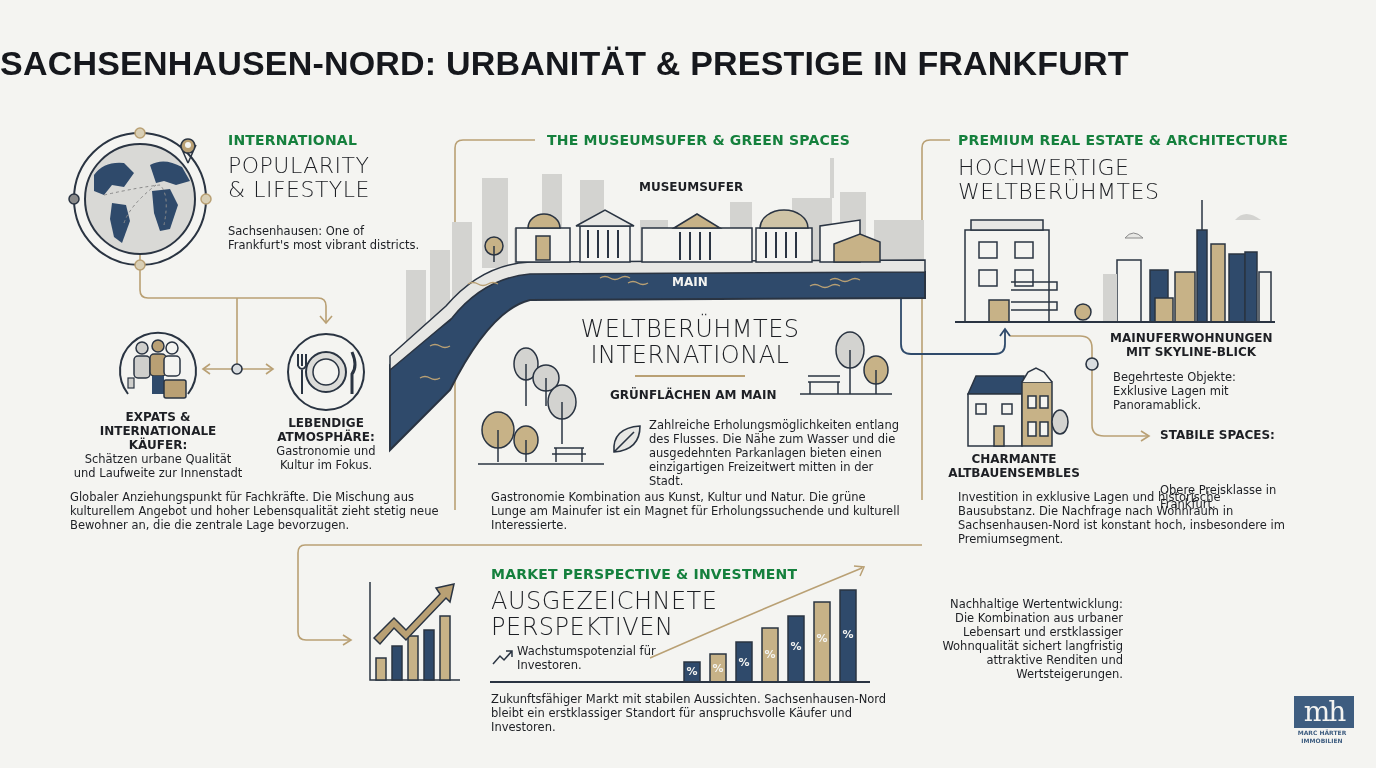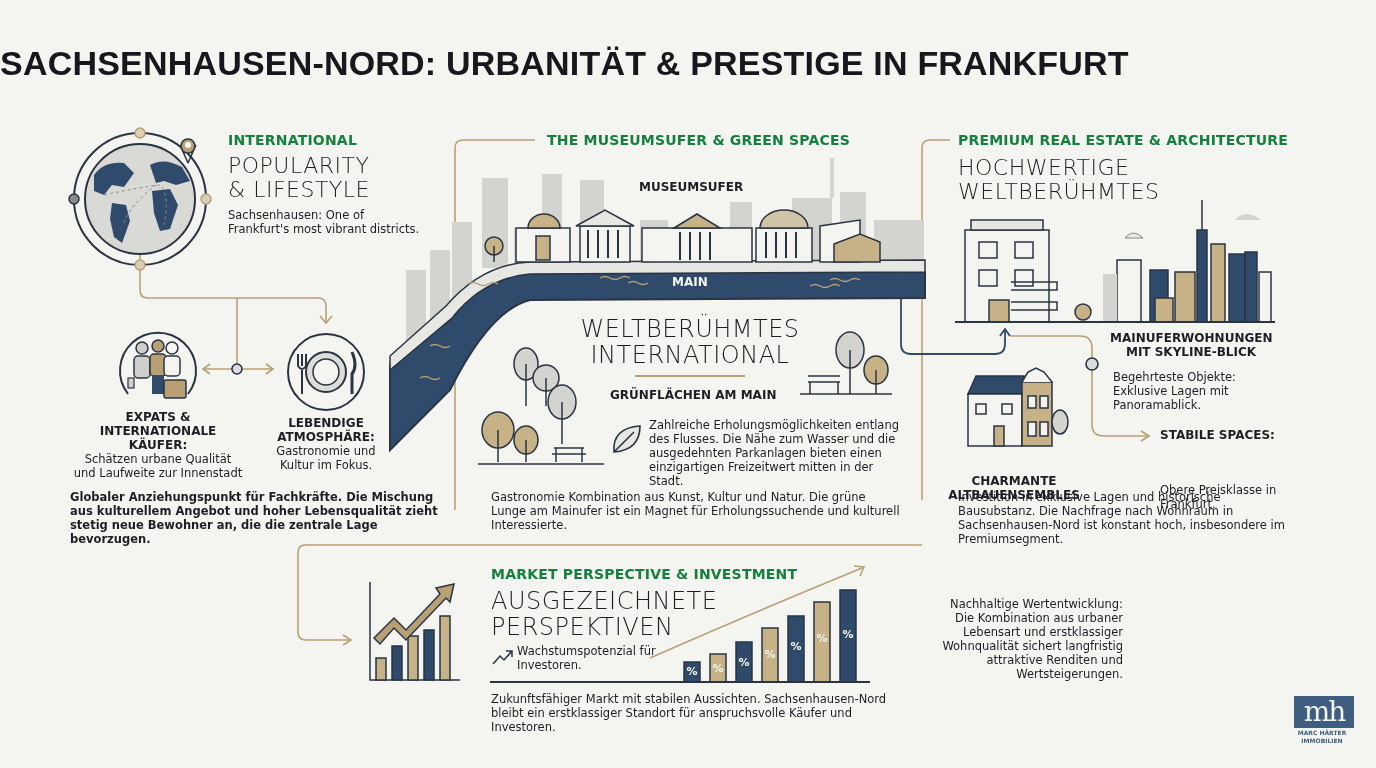--- a/index.html
+++ b/index.html
@@ -67,21 +67,21 @@
   <circle cx="76" cy="140" r="5" fill="#d9cfb5" stroke="#b9a074" stroke-width="1.5"></circle>
   <path d="M124 14 a7 7 0 1 1 -0.1 0 Z M124 38 L116 20 M124 38 L132 20" fill="#b9a074" stroke="#2a3442" stroke-width="1.5"></path>
   <circle cx="124" cy="20" r="3" fill="#f4f4f1"></circle>
 </svg>
 
 <div class="abs kicker" style="left:228px;top:132px;">INTERNATIONAL</div>
 <div class="abs big" style="left:228px;top:154px;">
   <div>POPULARITY</div>
   <div>&amp; LIFESTYLE</div>
 </div>
-<div class="abs small" style="left:228px;top:208px;width:200px;">Sachsenhausen: One of Frankfurt's most vibrant districts.</div>
+<div class="abs small" style="left:228px;top:224px;width:200px;">Sachsenhausen: One of Frankfurt's most vibrant districts.</div>
 
 <svg style="left:114px;top:324px;width:86px;height:86px;" viewBox="0 0 86 86">
   <path d="M14 70 A38 38 0 1 1 74 70" fill="none" stroke="#2a3442" stroke-width="2"></path>
   <circle cx="28" cy="24" r="6" fill="#cfcfcc" stroke="#2a3442" stroke-width="1.5"></circle>
   <rect x="20" y="32" width="16" height="22" rx="4" fill="#cfcfcc" stroke="#2a3442" stroke-width="1.5"></rect>
   <circle cx="44" cy="22" r="6" fill="#b9a074" stroke="#2a3442" stroke-width="1.5"></circle>
   <rect x="36" y="30" width="16" height="22" rx="4" fill="#b9a074" stroke="#2a3442" stroke-width="1.5"></rect>
   <rect x="38" y="52" width="12" height="18" fill="#2f4a6b"></rect>
   <circle cx="58" cy="24" r="6" fill="#f4f4f1" stroke="#2a3442" stroke-width="1.5"></circle>
   <rect x="50" y="32" width="16" height="20" rx="4" fill="#f4f4f1" stroke="#2a3442" stroke-width="1.5"></rect>
@@ -94,21 +94,21 @@
 <svg style="left:284px;top:330px;width:84px;height:84px;" viewBox="0 0 84 84">
   <circle cx="42" cy="42" r="38" fill="none" stroke="#2a3442" stroke-width="2"></circle>
   <circle cx="42" cy="42" r="20" fill="#dcdcd9" stroke="#2a3442" stroke-width="2"></circle>
   <circle cx="42" cy="42" r="13" fill="#f4f4f1" stroke="#2a3442" stroke-width="1.5"></circle>
   <path d="M14 24 V36 M18 24 V36 M22 24 V36 M14 36 Q18 42 22 36 M18 40 V64" stroke="#2a3442" stroke-width="2" fill="none"></path>
   <path d="M68 22 Q74 36 68 44 V64" stroke="#2a3442" stroke-width="3" fill="none"></path>
 </svg>
 <div class="abs bold-label" style="left:262px;top:416px;width:128px;">LEBENDIGE ATMOSPHÄRE:</div>
 <div class="abs small center" style="left:268px;top:444px;width:116px;">Gastronomie und Kultur im Fokus.</div>
 
-<div class="abs small" style="left:70px;top:490px;width:380px;font-weight:bold;">Globaler Anziehungspunkt für Fachkräfte. Die Mischung aus kulturellem Angebot und hoher Lebensqualität zieht stetig neue Bewohner an, die die zentrale Lage bevorzugen.</div>
+<div class="abs small" style="left:70px;top:490px;width:380px;">Globaler Anziehungspunkt für Fachkräfte. Die Mischung aus kulturellem Angebot und hoher Lebensqualität zieht stetig neue Bewohner an, die die zentrale Lage bevorzugen.</div>
 
 <div class="abs kicker" style="left:547px;top:132px;">THE MUSEUMSUFER &amp; GREEN SPACES</div>
 
 <svg style="left:390px;top:150px;width:535px;height:310px;" viewBox="0 0 535 310">
   <g fill="#d3d3d0">
     <rect x="92" y="28" width="26" height="90"></rect>
     <rect x="124" y="78" width="34" height="40"></rect>
     <rect x="152" y="24" width="20" height="94"></rect>
     <rect x="190" y="30" width="24" height="88"></rect>
     <rect x="250" y="70" width="28" height="48"></rect>
@@ -244,21 +244,21 @@
     <rect x="28" y="58" width="10" height="20" fill="#c7b287"></rect>
     <rect x="10" y="36" width="10" height="10" fill="none"></rect>
       <rect x="36" y="36" width="10" height="10" fill="none"></rect>
     <rect x="62" y="28" width="8" height="12" fill="#f4f4f1"></rect>
       <rect x="74" y="28" width="8" height="12" fill="#f4f4f1"></rect>
     <rect x="62" y="54" width="8" height="14" fill="#f4f4f1"></rect>
       <rect x="74" y="54" width="8" height="14" fill="#f4f4f1"></rect>
     <ellipse cx="94" cy="54" rx="8" ry="12" fill="#d3d3d0"></ellipse>
   </g>
 </svg>
-<div class="abs bold-label" style="left:944px;top:452px;width:140px;margin-top:22px;">
+<div class="abs bold-label" style="left:944px;top:452px;width:140px;">
   <div>CHARMANTE</div>
   <div>ALTBAUENSEMBLES</div>
 </div>
 
 <div class="abs" style="left:1160px;top:428px;font-weight:700;font-size:12px;">STABILE SPACES:</div>
 <div class="abs small" style="left:1160px;top:443px;width:120px;margin-top:40px;">Obere Preisklasse in Frankfurt.</div>
 
 <div class="abs small" style="left:958px;top:490px;width:340px;">Investition in exklusive Lagen und historische Bausubstanz. Die Nachfrage nach Wohnraum in Sachsenhausen-Nord ist konstant hoch, insbesondere im Premiumsegment.</div>
 
 <svg style="left:360px;top:578px;width:100px;height:106px;" viewBox="0 0 100 106">

